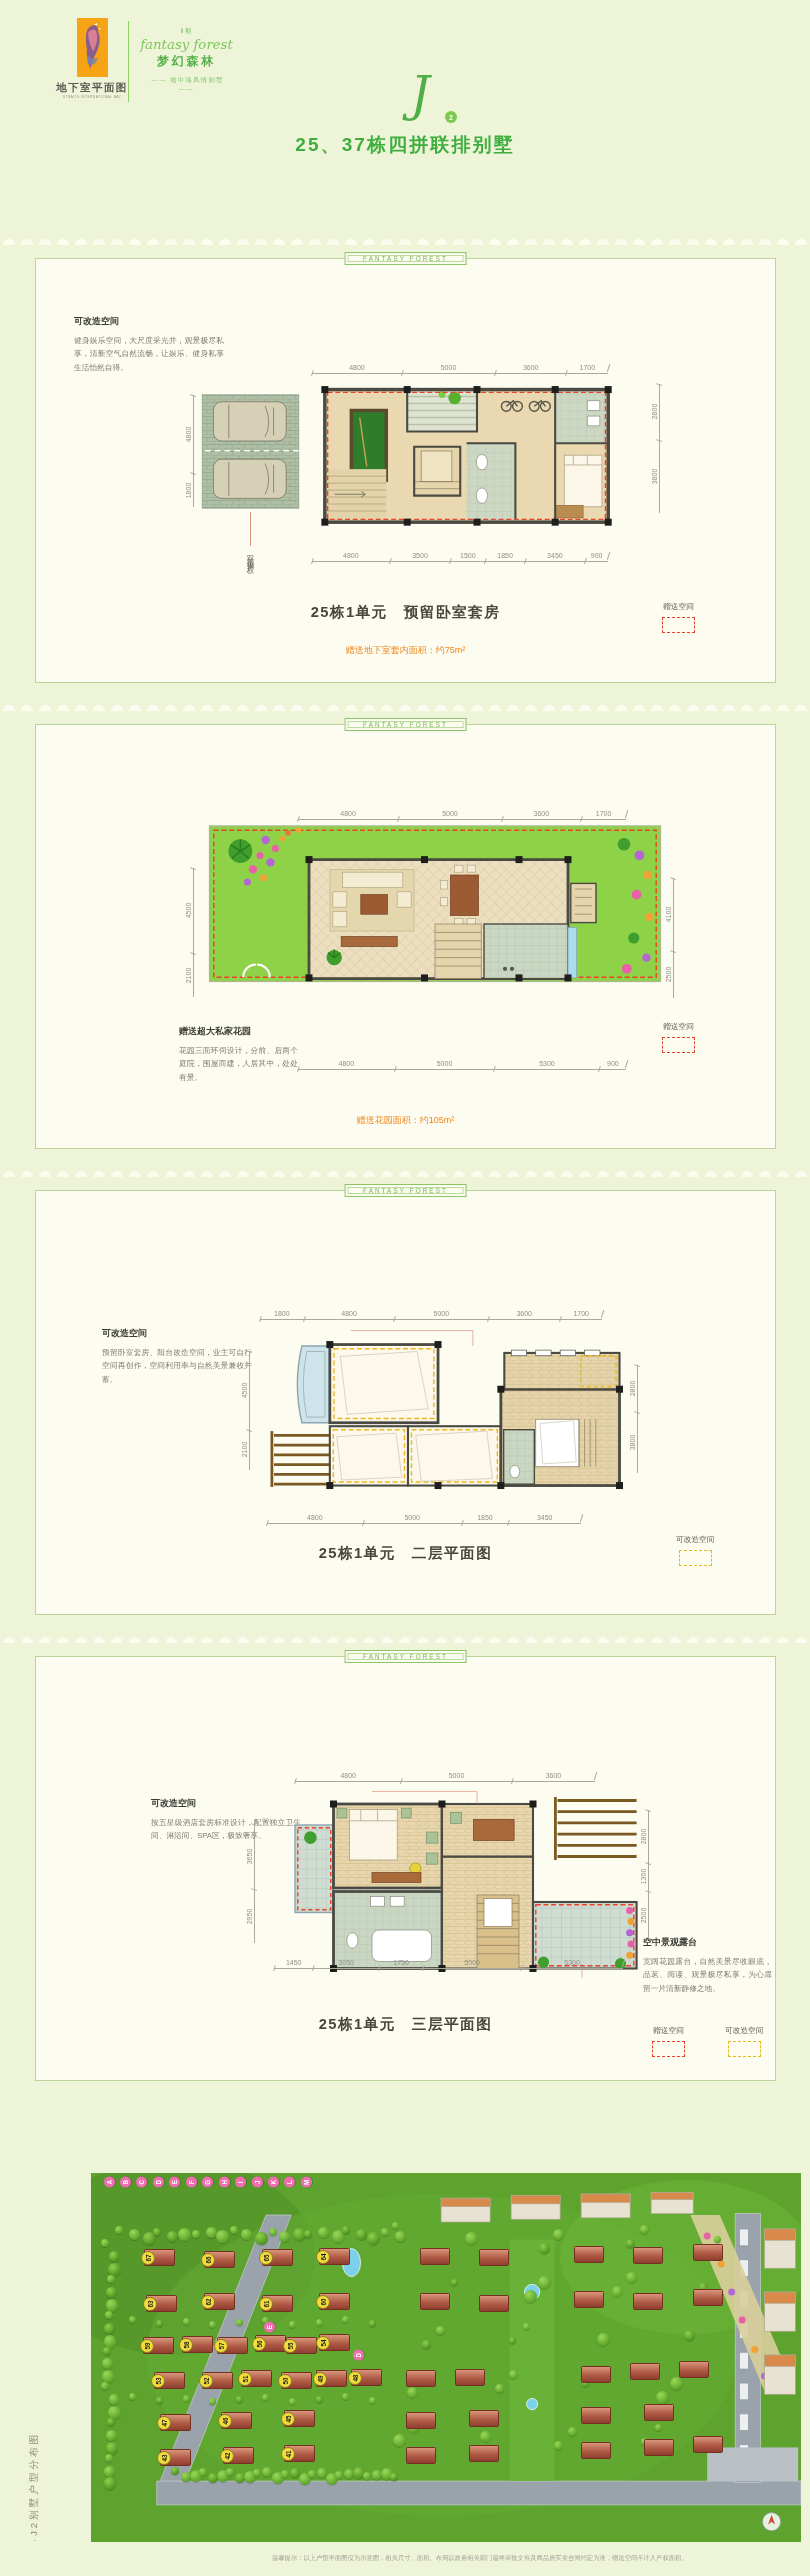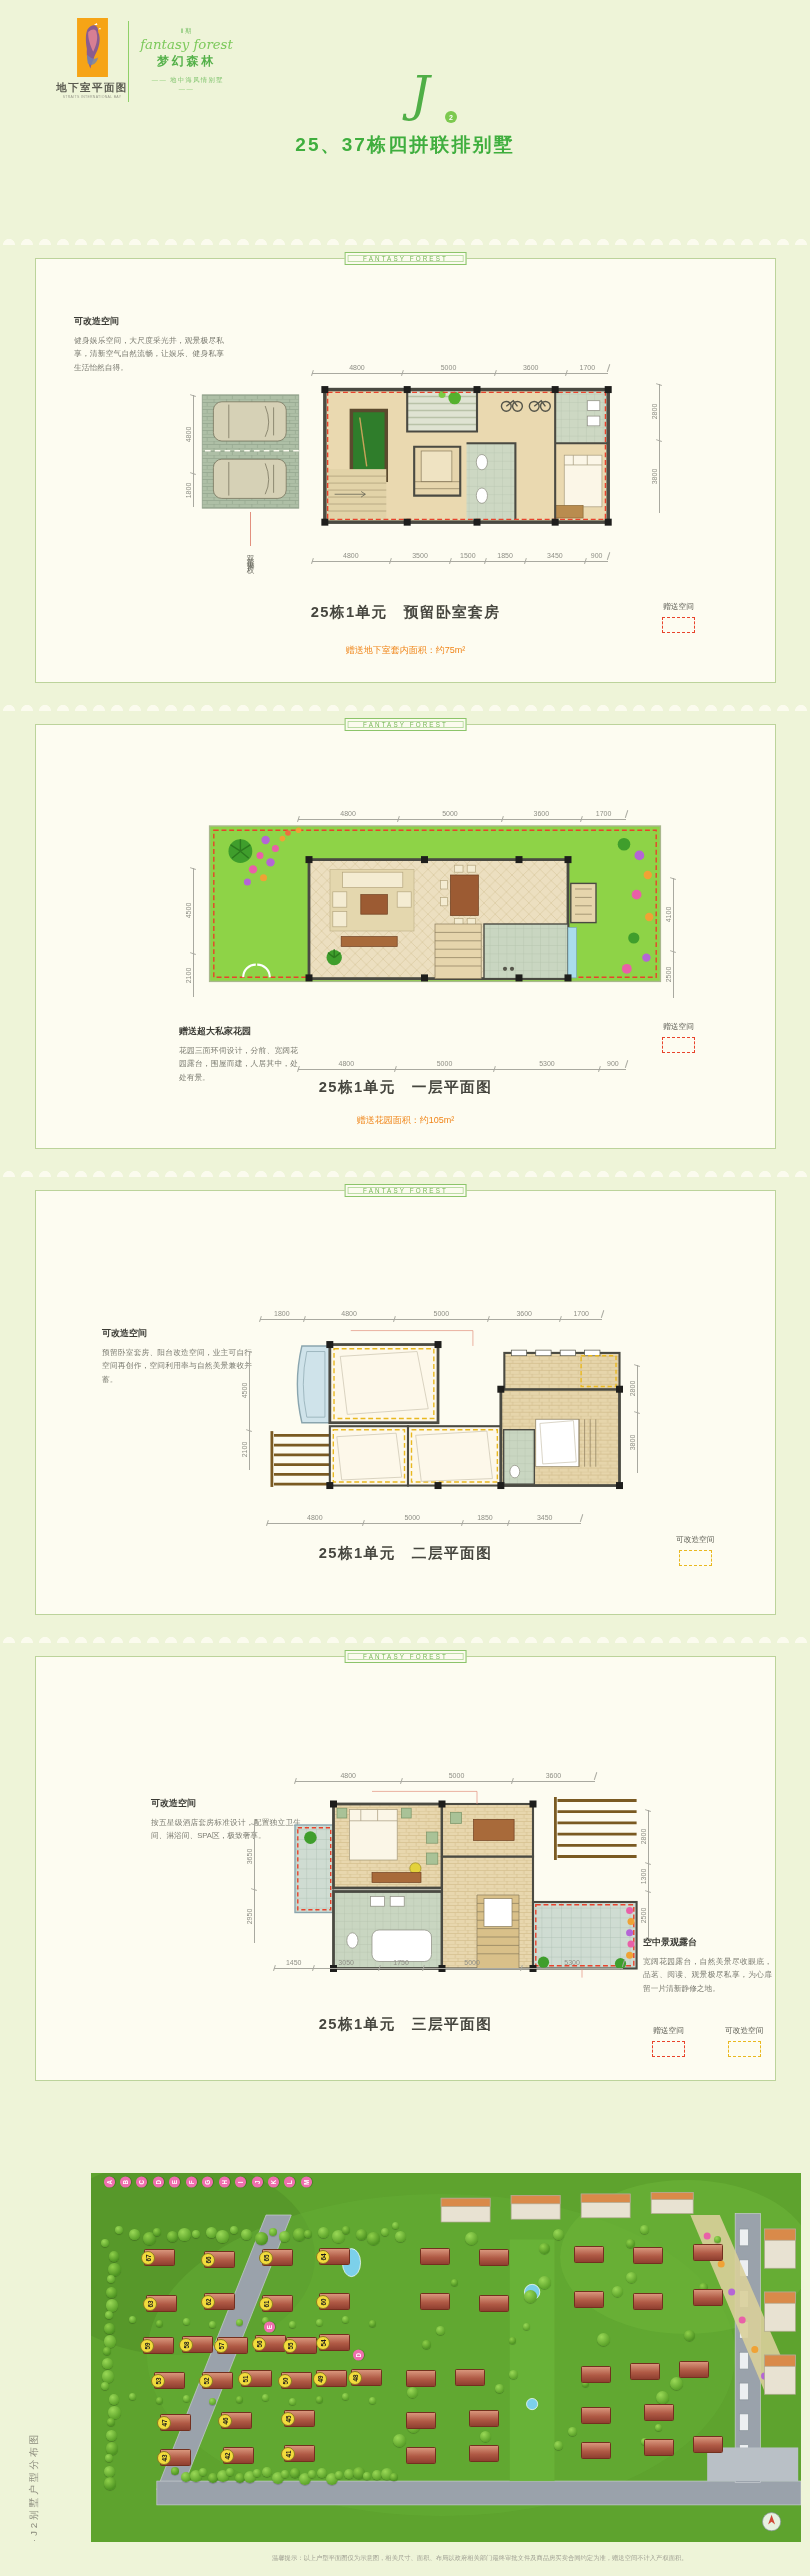--- a/index.html
+++ b/index.html
@@ -377,23 +377,22 @@
         <span class="dim-seg" style="flex-grow: 5300;">
           <span class="dim-txt">5300</span>
         </span>
         <span class="dim-seg" style="flex-grow: 900;">
           <span class="dim-txt">900</span>
         </span>
       </div>
 
     <div class="abs note" style="left:143px;top:300px;width:119px">
       <div class="note-title">赠送超大私家花园</div>
-      <div class="note-body">花园三面环伺设计，分前、宽阔花园露台，围屋而建，人居其中，处处有景。</div>
-    </div>
-    <div class="abs caption" style="top:353px">25栋1单元　一层平面图</div>
+      <div class="note-body">花园三面环伺设计，分前、后两个庭院，围屋而建，人居其中，处处有景。</div>
+    </div>
     <div class="abs highlight" style="top:389px">赠送花园面积：约105m²</div>
     <div class="abs legend" style="left:626px;top:297px">
       <span>赠送空间</span>
       <span class="legend-box"></span>
     </div>
   </div>
 
   <div class="abs panel" style="top:1190px">
     <div class="panel-badge">FANTASY FOREST</div>
     <div class="abs note" style="left:66px;top:136px">

